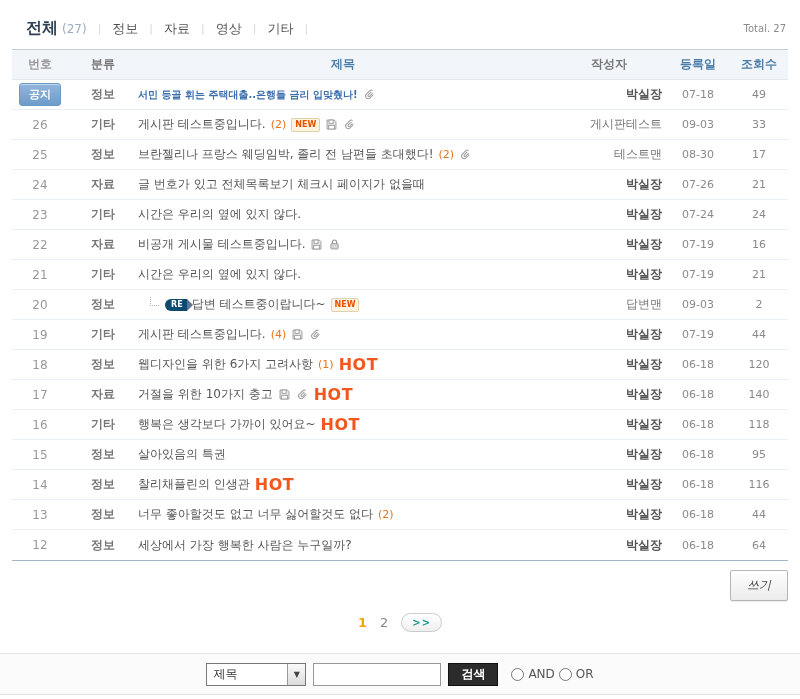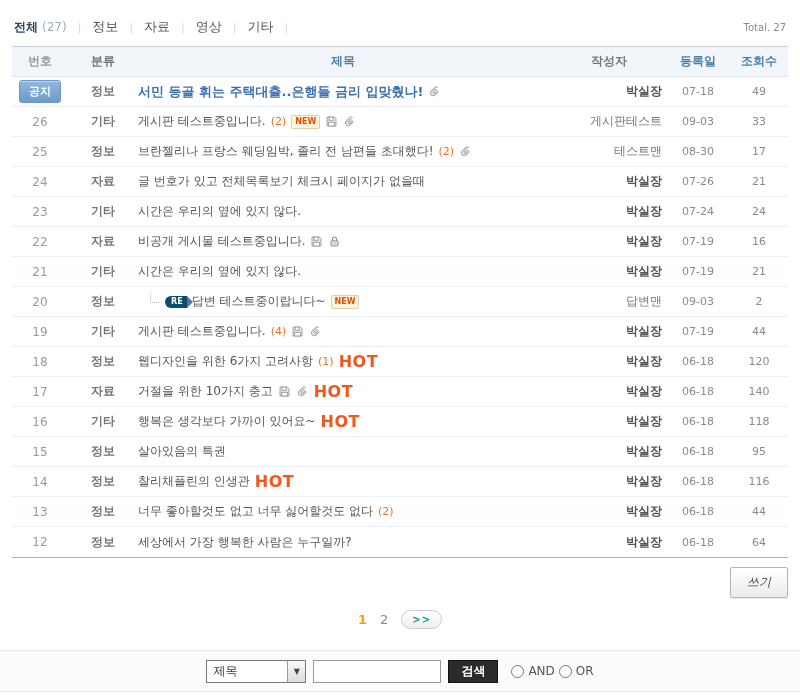--- a/index.html
+++ b/index.html
@@ -4,21 +4,21 @@
 <style>
   * { box-sizing: border-box; margin: 0; padding: 0; }
   html,body { width:800px; height:699px; overflow:hidden; background:#fff;
     font-family:"DejaVu Sans","Liberation Sans",sans-serif; }
   .page-inner { padding:14px 12px 0 12px; }
 
   
   .tabbar { display:flex; align-items:center; font-size:13px; color:#555; padding:4px 2px 10px 2px; }
   .tab { cursor:pointer; display:flex; align-items:center; }
   .tab-label { color:#555; }
-  .tab.active .tab-label { font-weight:bold; color:#2f4256; font-size:12px; }
+  .tab.active .tab-label { font-weight:bold; color:#2f4256; font-size:16px;margin-left:12px; }
   .tab-count { color:#9cacbf; font-size:12px; margin-left:4px; }
   .tab-sep { color:#d8d8d8; margin:0 11px; font-size:11px; }
   .total-label { margin-left:auto; color:#8a8a8a; font-size:10px; }
 
   
   .board { border-top:1px solid #c3d0dc; border-bottom:1px solid #9fb6ca; }
   .thead { display:flex; align-items:center; background:#f2f6fa; height:30px;
            border-bottom:1px solid #dfe8f0; color:#4d7ea9; font-weight:bold; font-size:12px; }
   .tr { display:flex; align-items:center; height:30px; font-size:12px; border-bottom:1px solid #eaf0f5; background:#fff; }
   .tr:last-child { border-bottom:none; }
@@ -27,21 +27,21 @@
   .c-cat    { width:70px;  justify-content:center; font-weight:bold; color:#767676; }
   .c-title  { flex:1; gap:5px; padding-right:8px; overflow:hidden; white-space:nowrap; }
   .thead .c-title { justify-content:center; }
   .c-author { width:110px; justify-content:flex-end; color:#787878; padding-right:4px; }
   .thead .c-author { justify-content:center; }
   .c-date   { width:64px;  justify-content:center; color:#8a8a8a; font-size:11px; }
   .c-views  { width:58px;  justify-content:center; color:#8a8a8a; font-size:11px; }
   .thead .c-date, .thead .c-views { font-size:12px; color:#4d7ea9; }
 
   .title-link { color:#555; text-decoration:none; cursor:pointer; }
-  .tr.notice .title-link { color:#3c6fae; font-weight:bold; font-size:13px; }
+  .tr.notice .title-link { color:#3c6fae; font-weight:bold; font-size:10px; }
   .member { font-weight:bold; color:#555; }
 
   .badge-notice { display:inline-block; background:linear-gradient(#92b6dd,#6d9cc9); color:#fff;
     font-weight:bold; font-size:11px; padding:3px 9px; border-radius:3px; border:1px solid #6b97c4;
     box-shadow:inset 0 1px 0 rgba(255,255,255,.45); }
   .comment { color:#e8731e; font-size:11px; }
   .hot-badge { color:#f2571e; font-weight:bold; font-size:16px; letter-spacing:.5px; }
   .new-badge { color:#e85000; background:#fdf4e0; border:1px solid #e0d0ab; border-radius:2px;
     font-size:8px; font-weight:bold; padding:1px 3px; line-height:10px; }
   .reply-indent { width:9px; height:9px; border-left:1px dotted #b5b5b5; border-bottom:1px dotted #b5b5b5; margin:0 1px 7px 12px; }

